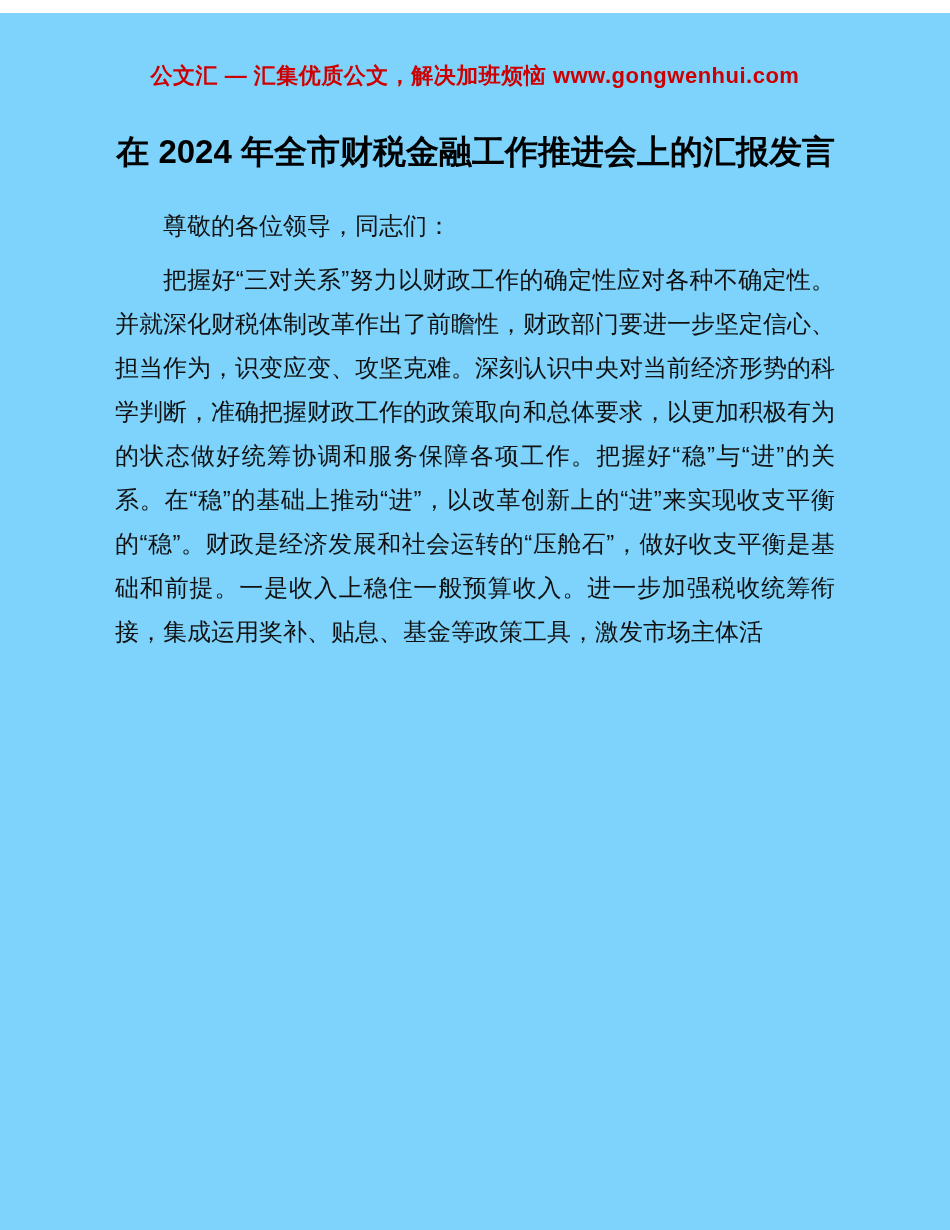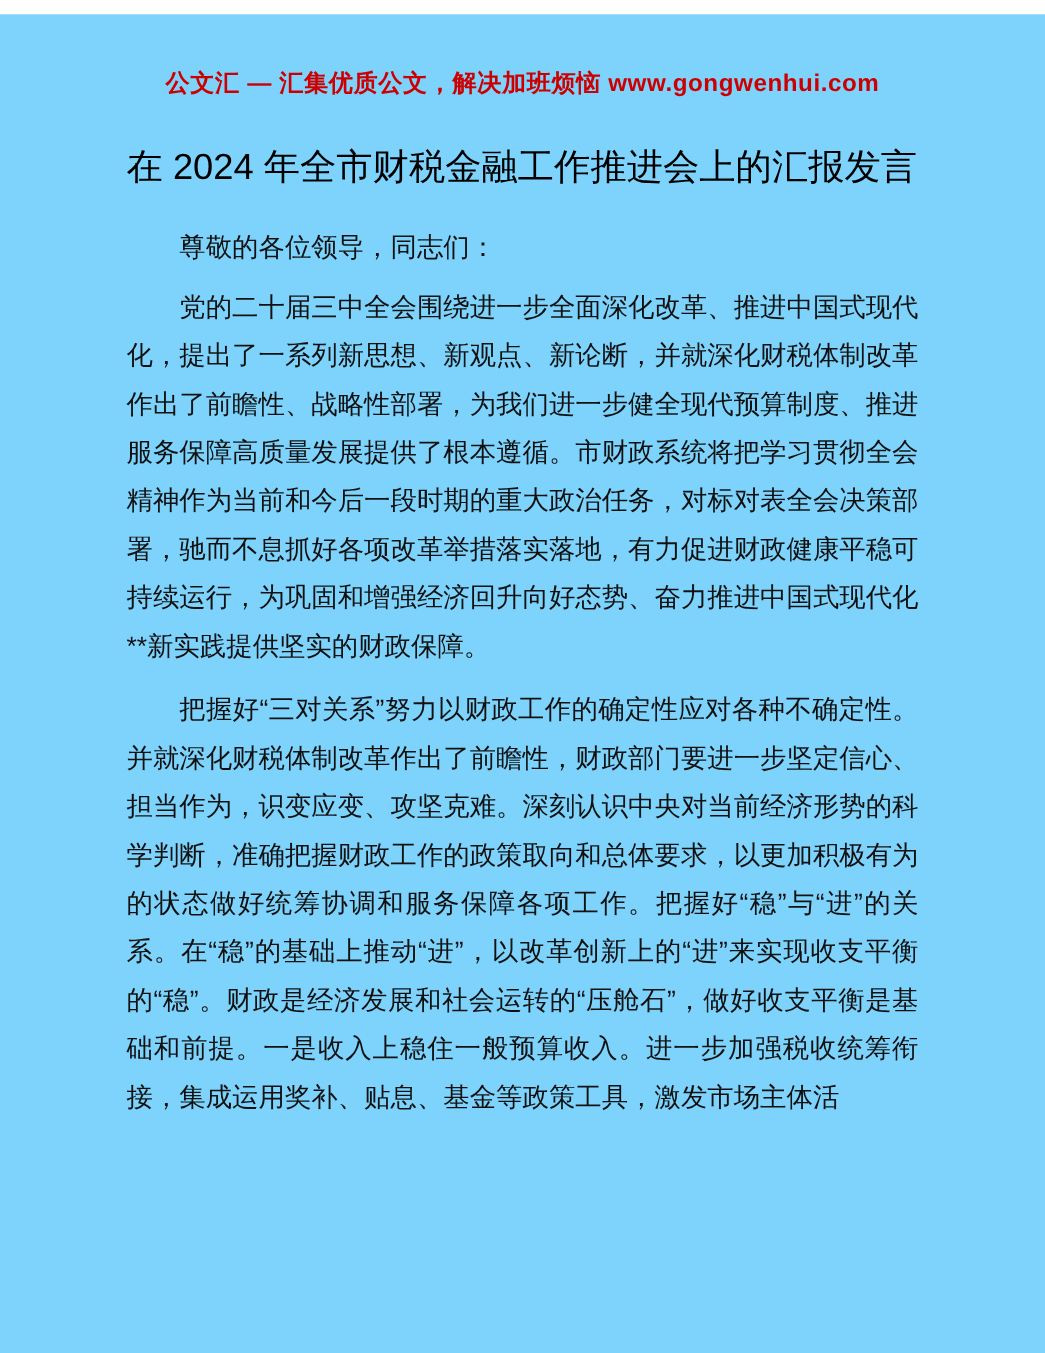--- a/index.html
+++ b/index.html
@@ -25,23 +25,23 @@
   .promo-banner {
     padding-top: 48px;
     text-align: center;
     color: var(--promo_red);
     font-size: 22px;
     font-weight: bold;
     letter-spacing: 0.5px;
   }
   .doc-title {
     margin: 34px 115px 26px 115px;
-    text-align: left;
+    text-align: right;
     font-size: 33px;
-    font-weight: normal;
+    font-weight: bold;
     line-height: 1.62;
     color: #000000;
   }
   .doc-body {
     padding: 0 115px;
   }
   .doc-body p {
     margin: 0 0 14px 0;
     font-size: 24px;
     line-height: 44px;
@@ -58,17 +58,16 @@
 <body>
 
 <div class="page">
 
   <div class="promo-banner">公文汇 — 汇集优质公文，解决加班烦恼 www.gongwenhui.com</div>
 
   <h1 class="doc-title">在 2024 年全市财税金融工作推进会上的汇报发言</h1>
 
   <div class="doc-body">
     <p class="salutation">尊敬的各位领导，同志们：</p>
-    <p>党的二十届三中全会围绕进一步全面深化改革、推进中国式现代化，提出了一系列新思想、新观点、新论断，并就深化财税体制改革作出了前瞻性、战略性部署，为我们进一步健全现代预算制度、推进服务保障高质量发展提供了根本遵循。市财政系统将把学习贯彻全会精神作为当前和今后一段时期的重大政治任务，对标对表全会决策部署，驰而不息抓好各项改革举措落实落地，有力促进财政健康平稳可持续运行，为巩固和增强经济回升向好态势、奋力推进中国式现代化**新实践提供坚实的财政保障。</p>
     <p>把握好“三对关系”努力以财政工作的确定性应对各种不确定性。并就深化财税体制改革作出了前瞻性，财政部门要进一步坚定信心、担当作为，识变应变、攻坚克难。深刻认识中央对当前经济形势的科学判断，准确把握财政工作的政策取向和总体要求，以更加积极有为的状态做好统筹协调和服务保障各项工作。把握好“稳”与“进”的关系。在“稳”的基础上推动“进”，以改革创新上的“进”来实现收支平衡的“稳”。财政是经济发展和社会运转的“压舱石”，做好收支平衡是基础和前提。一是收入上稳住一般预算收入。进一步加强税收统筹衔接，集成运用奖补、贴息、基金等政策工具，激发市场主体活</p>
   </div>
 
 </div>
 
 </body></html>

